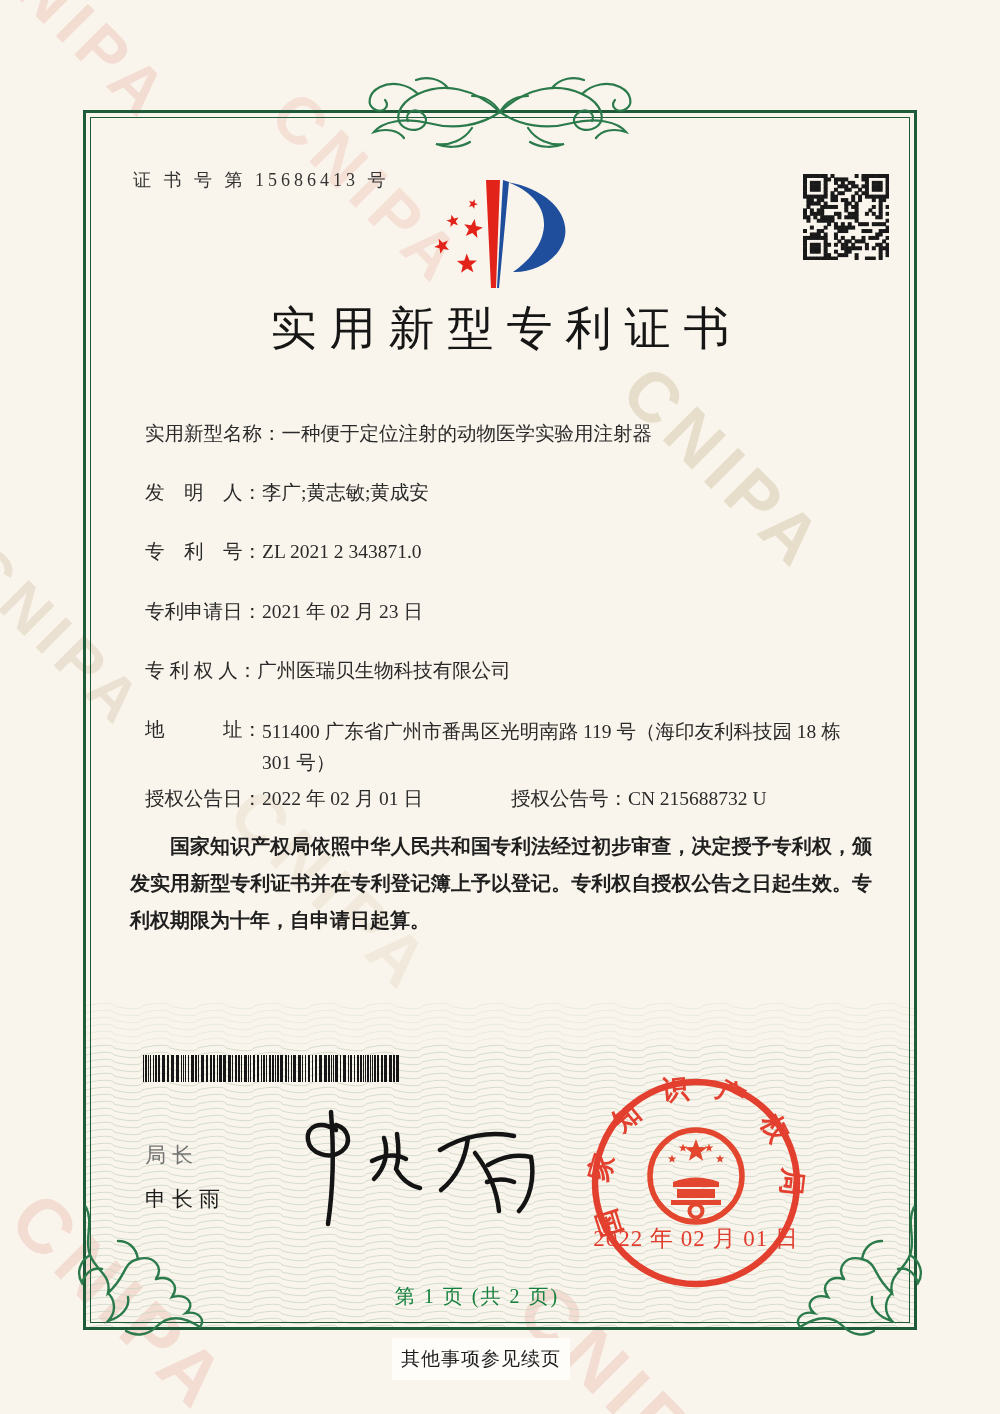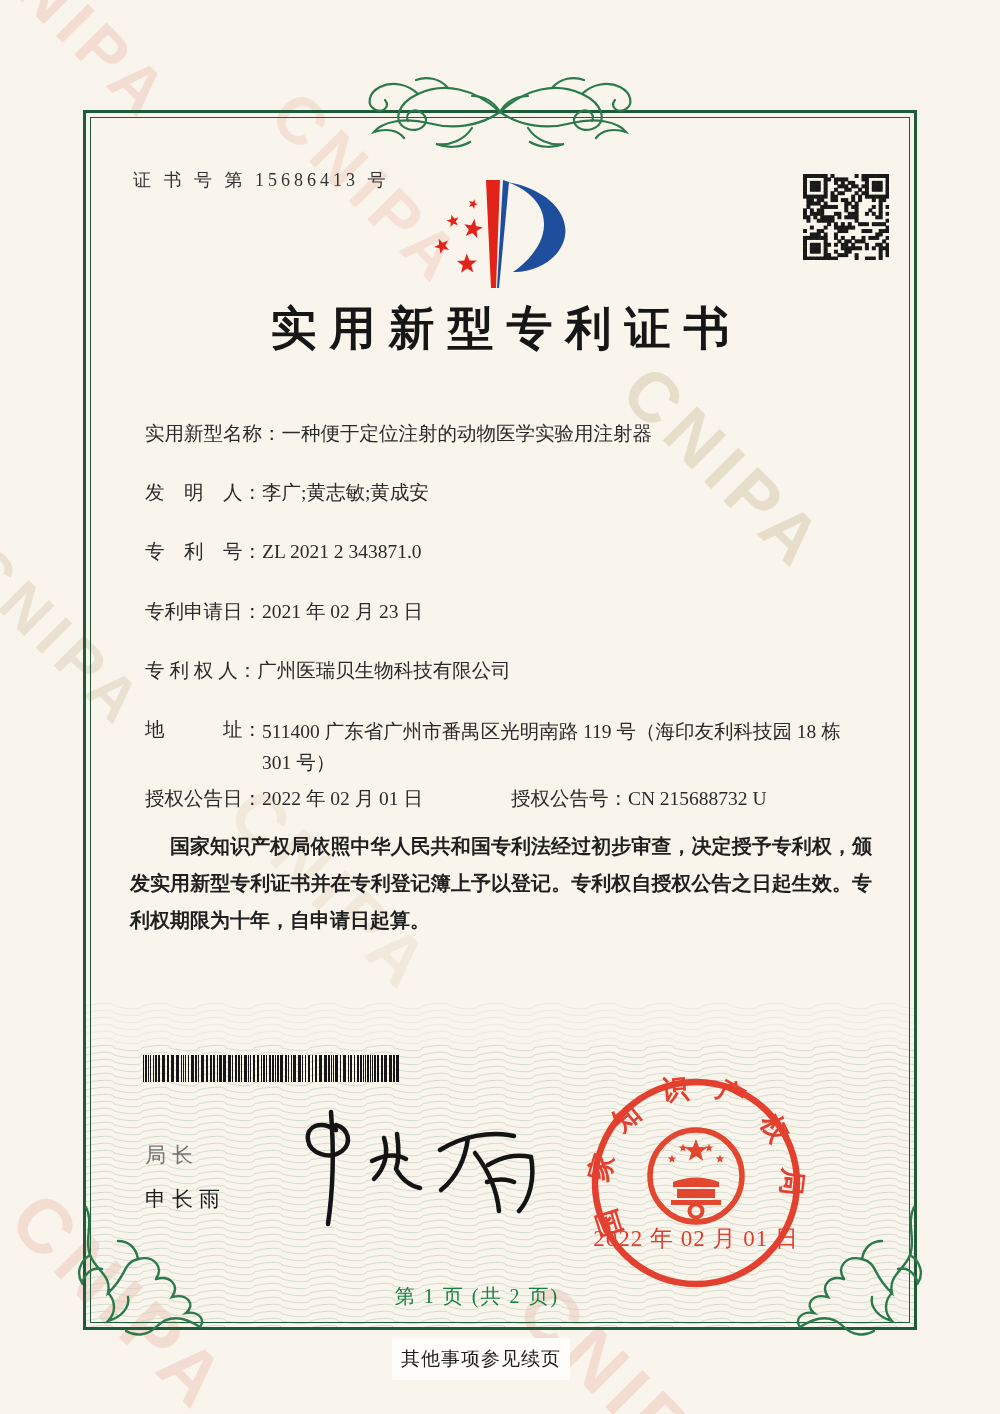--- a/index.html
+++ b/index.html
@@ -20,21 +20,21 @@
   .frame-outer { position:absolute; z-index:3; left:83px; top:110px; width:834px; height:1220px; border:3px solid #1e5b39; }
   .frame-inner { position:absolute; z-index:3; left:90px; top:117px; width:820px; height:1206px; border:1px solid #1e5b39; }
   .deco { position:absolute; z-index:4; }
   .guilloche { position:absolute; z-index:2; left:86px; top:1002px; }
   
   .cert-no { position:absolute; z-index:5; left:133px; top:168px; font-size:18px; letter-spacing:4px; color:#333; }
   .logo { position:absolute; z-index:5; left:425px; top:160px; }
   .qr { position:absolute; z-index:5; left:803px; top:174px; }
   .title {
     position:absolute; z-index:5; left:0; top:298px; width:100%;
-    text-align:center; font-size:46px; font-weight:bold; color:#161616;
+    text-align:center; font-size:46px; font-weight:normal; color:#161616;
     letter-spacing:13px; text-indent:13px;
   }
   
   .fields { position:absolute; z-index:5; left:145px; top:420px; width:720px; font-size:19.5px; color:#2a2a2a; }
   .frow { position:absolute; left:0; white-space:nowrap; }
   .frow .val { white-space:normal; }
   .r0{top:0} .r1{top:59px} .r2{top:118px} .r3{top:178px} .r4{top:237px} .r5{top:296px} .r6{top:365px}
   .addr { display:inline-block; vertical-align:top; max-width:585px; white-space:normal; line-height:31px; }
   .lbl2 { margin-left:88px; }
   

